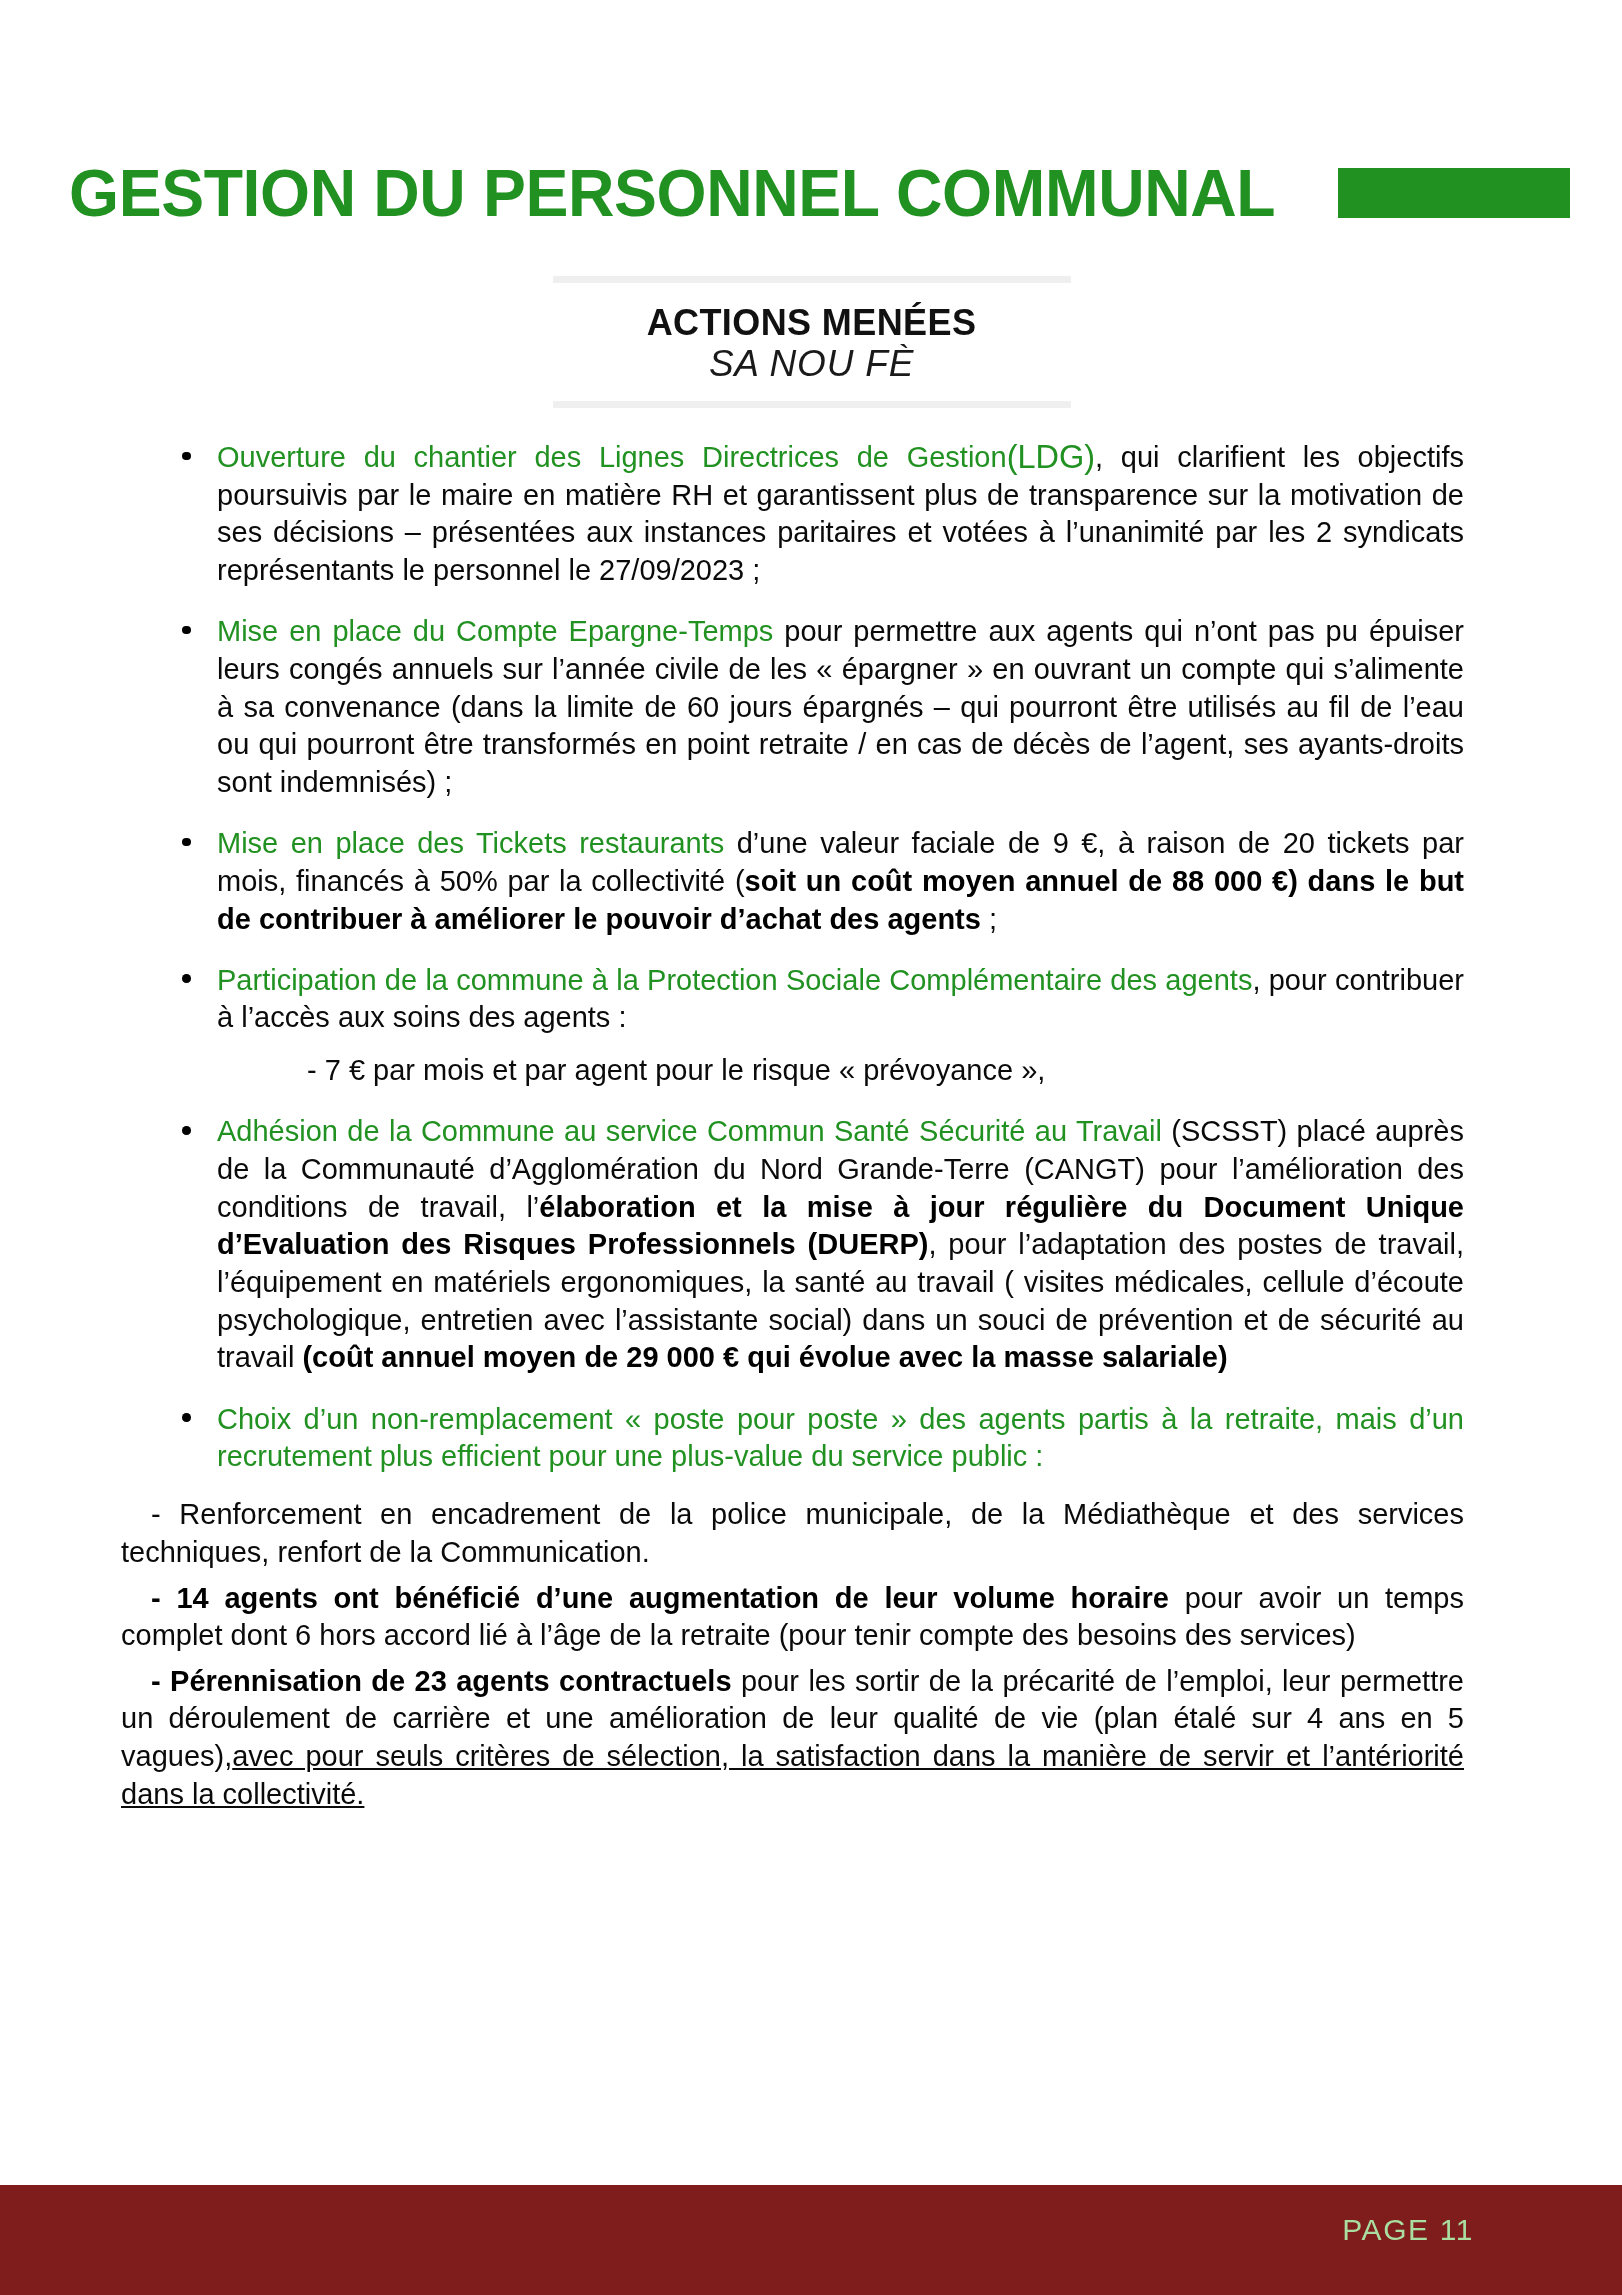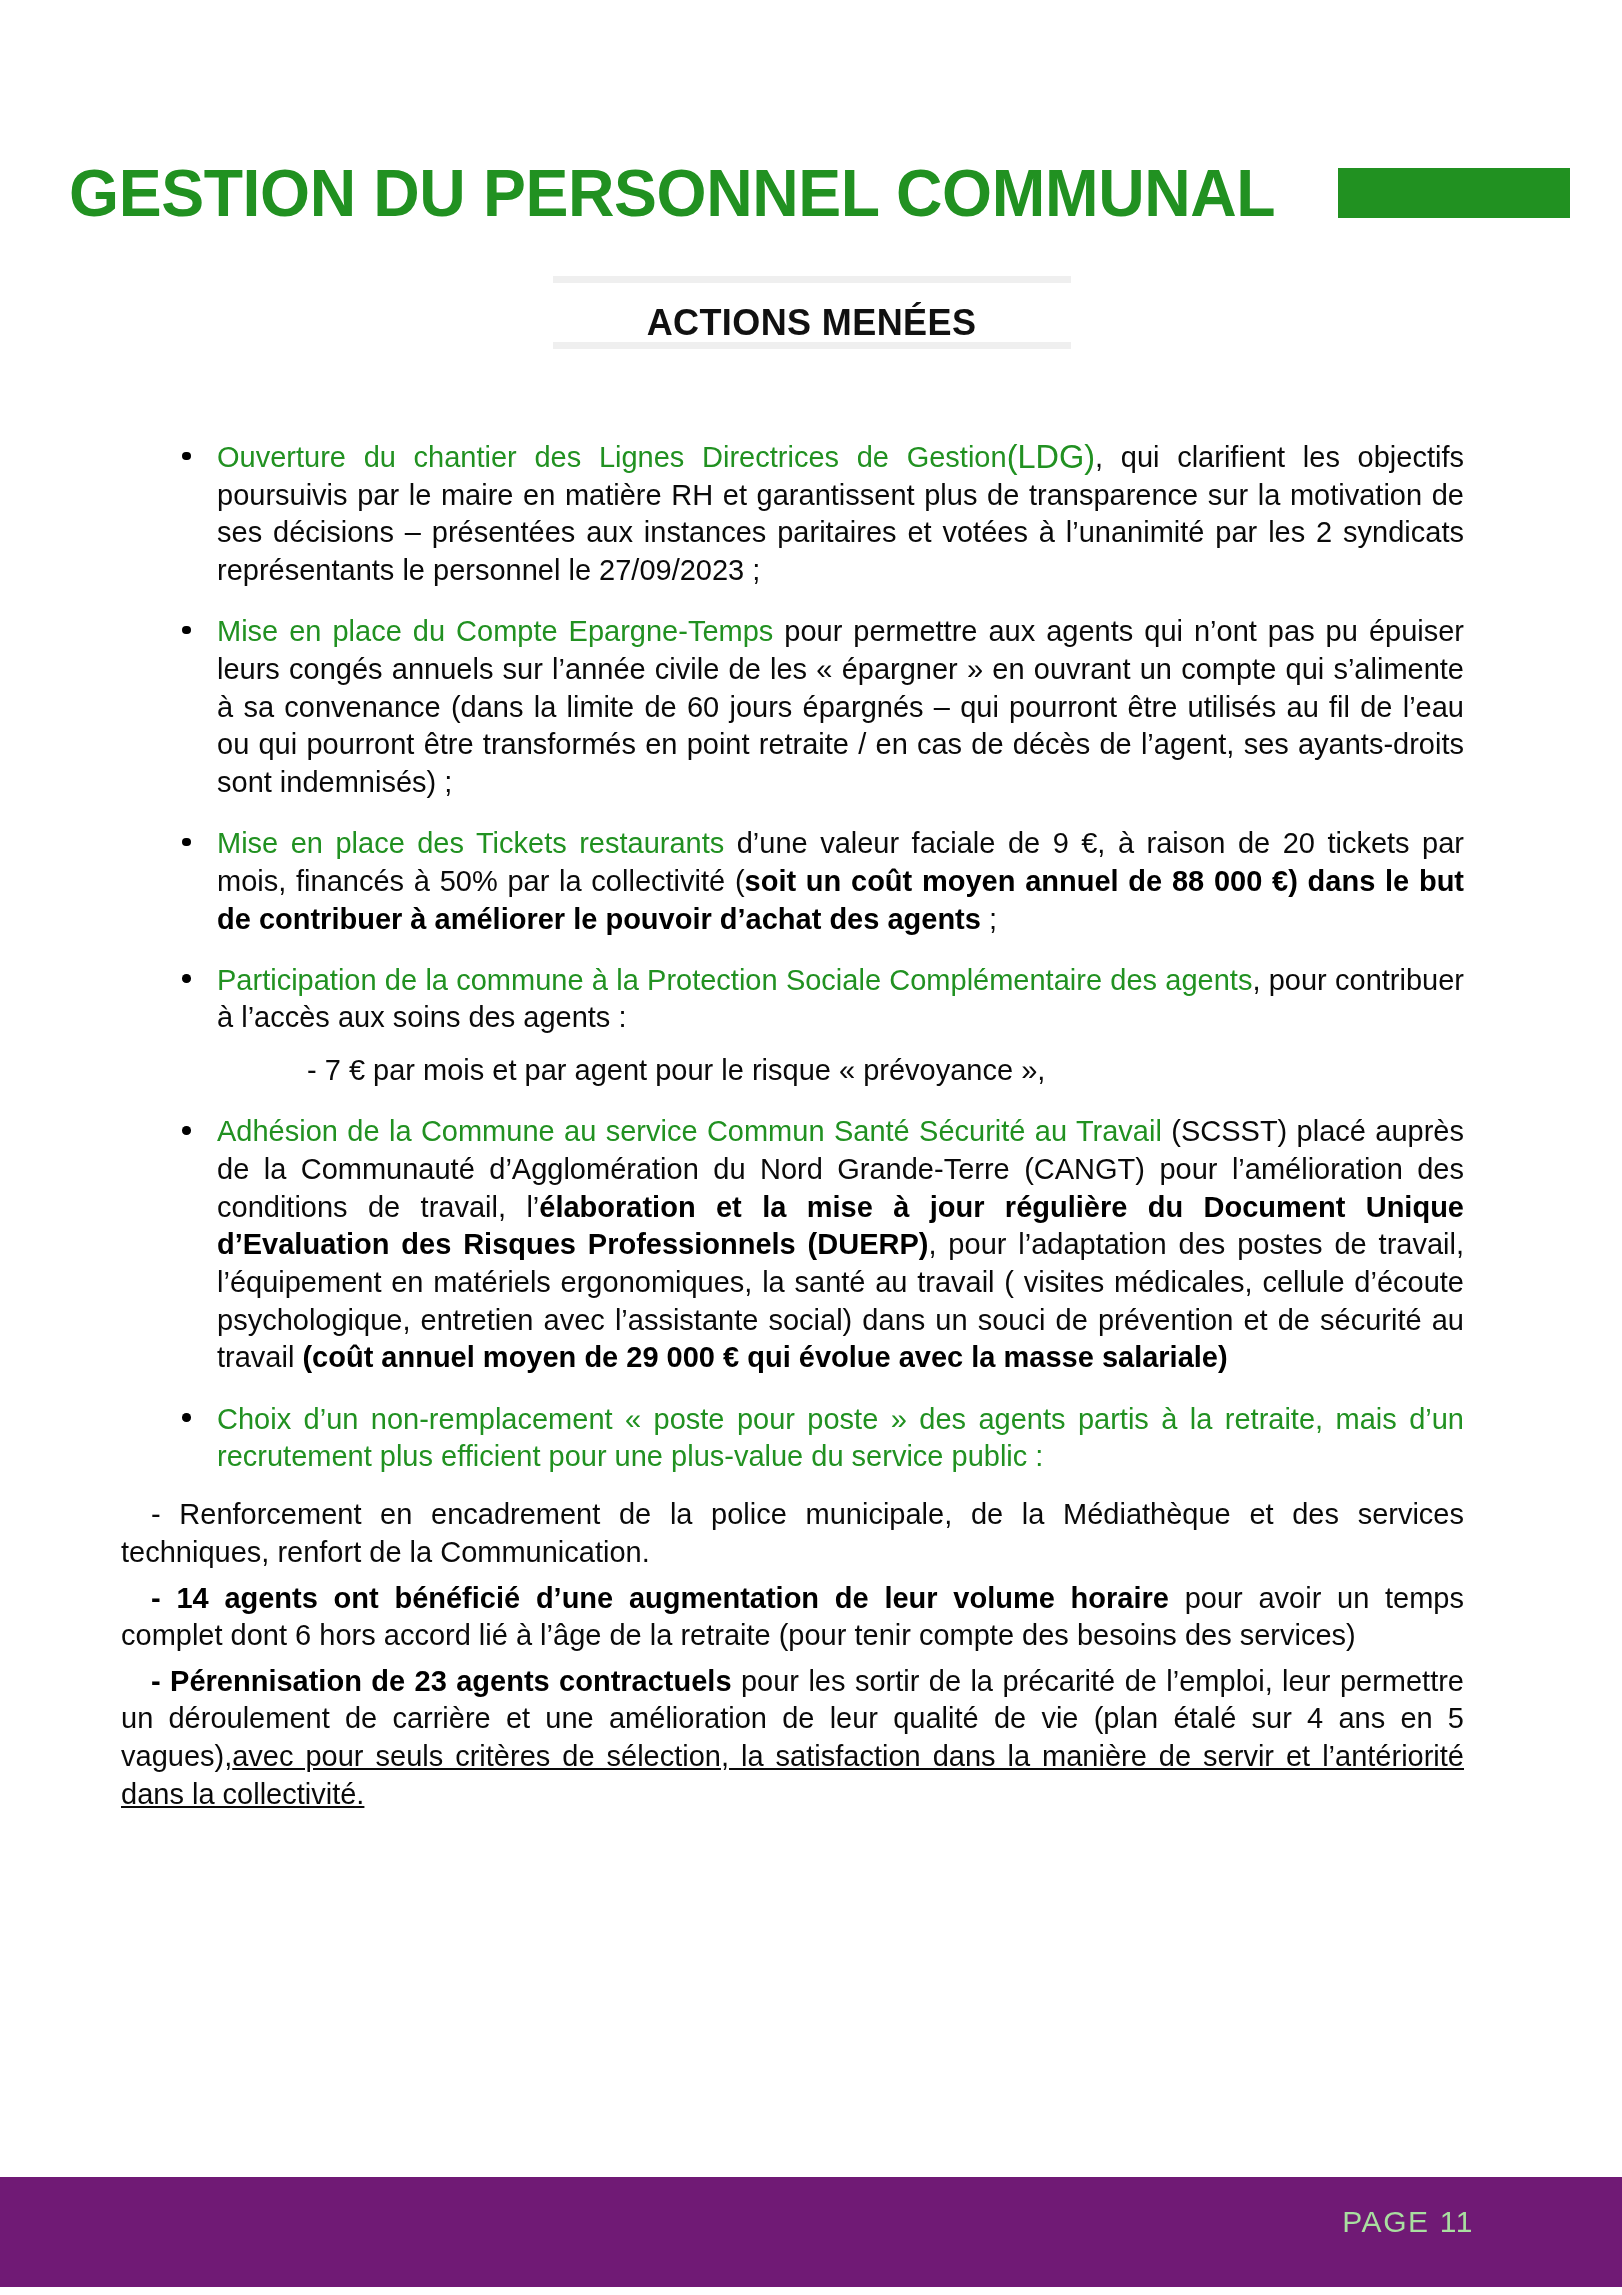--- a/index.html
+++ b/index.html
@@ -122,24 +122,24 @@
 
   .g { color: #219121; font-weight: normal; }
   .b { font-weight: bold; color: #000; }
   .u { text-decoration: underline; text-underline-offset: 2.4px; }
   .big-paren { font-size: 1.12em; line-height: 0; vertical-align: -0.04em; }
 
   
   .footer {
     position: absolute;
     left: 0;
-    bottom: 8px;
+    bottom: 0;
     width: 100%;
     height: 110px;
-    background: #701a75;
+    background: #7f1d1d;
   }
   .footer-label {
     position: absolute;
     right: 149px;
     top: 28px;
     font-family: "Liberation Sans Narrow", "Liberation Sans", sans-serif;
     font-size: 30px;
     letter-spacing: 1.6px;
     color: #a9dea0;
   }
@@ -148,20 +148,21 @@
 <body>
 
 <div class="title-row">
   <div class="page-title">GESTION DU PERSONNEL COMMUNAL</div>
   <div class="title-block"></div>
 </div>
 
 <div class="section-head">
   <div class="rule"></div>
   <div class="sec-title">ACTIONS MENÉES</div>
+  <div class="sec-sub">SA NOU FÈ</div>
   <div class="rule"></div>
 </div>
 
 <div class="body-area">
 
   <div class="bullet">
     <span class="dot"></span>
     <span class="g">Ouverture du chantier des Lignes Directrices de Gestion</span><span class="g big-paren">(LDG)</span><span>, qui clarifient les objectifs poursuivis par le maire en matière RH et garantissent plus de transparence sur la motivation de ses décisions – présentées aux instances paritaires et votées à l’unanimité par les 2 syndicats représentants le personnel le 27/09/2023 ;</span>
   </div>
 

